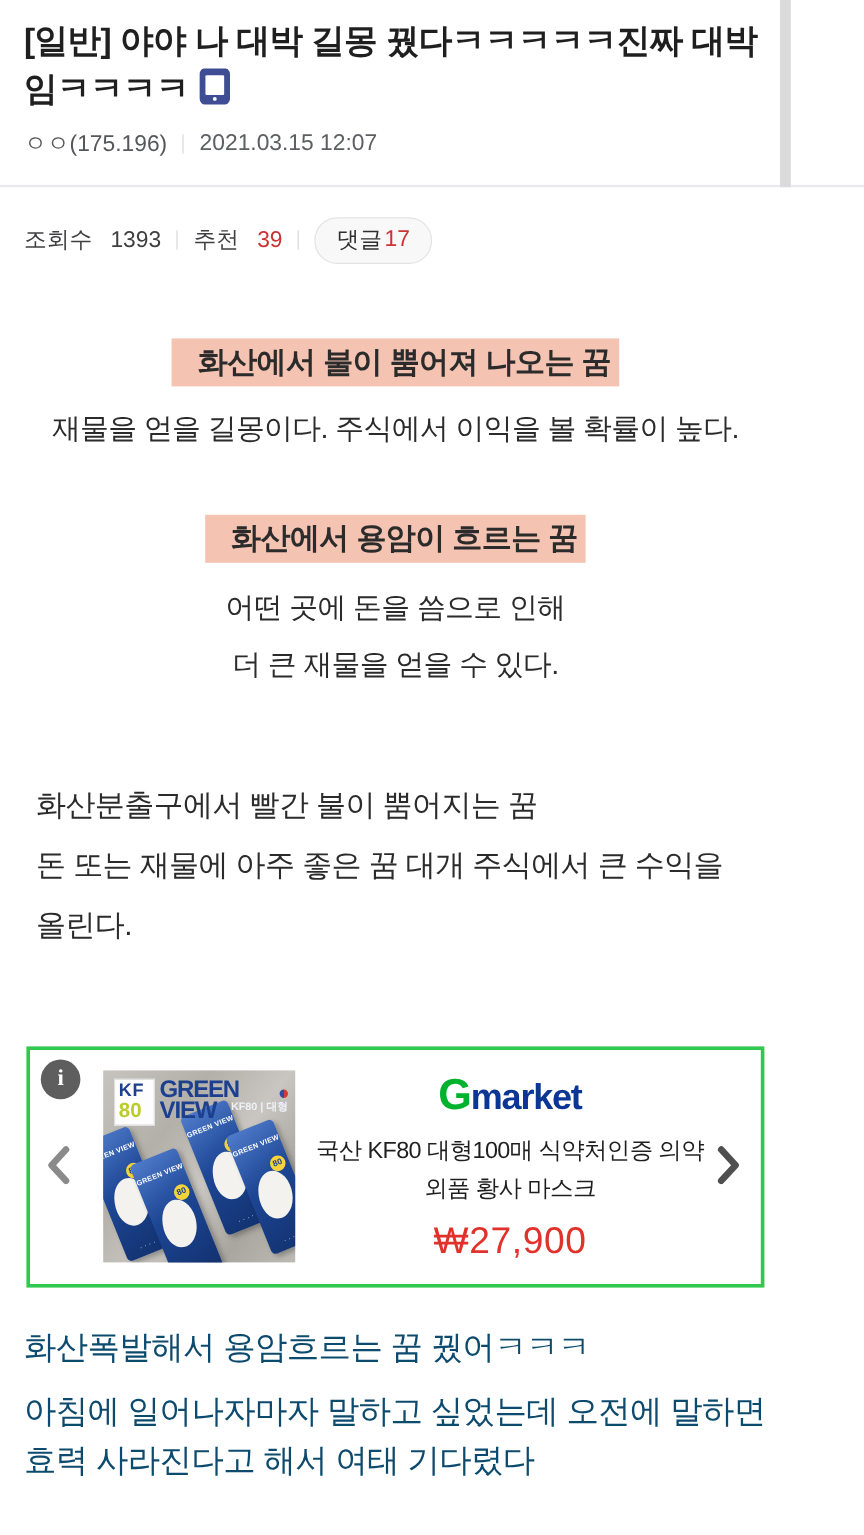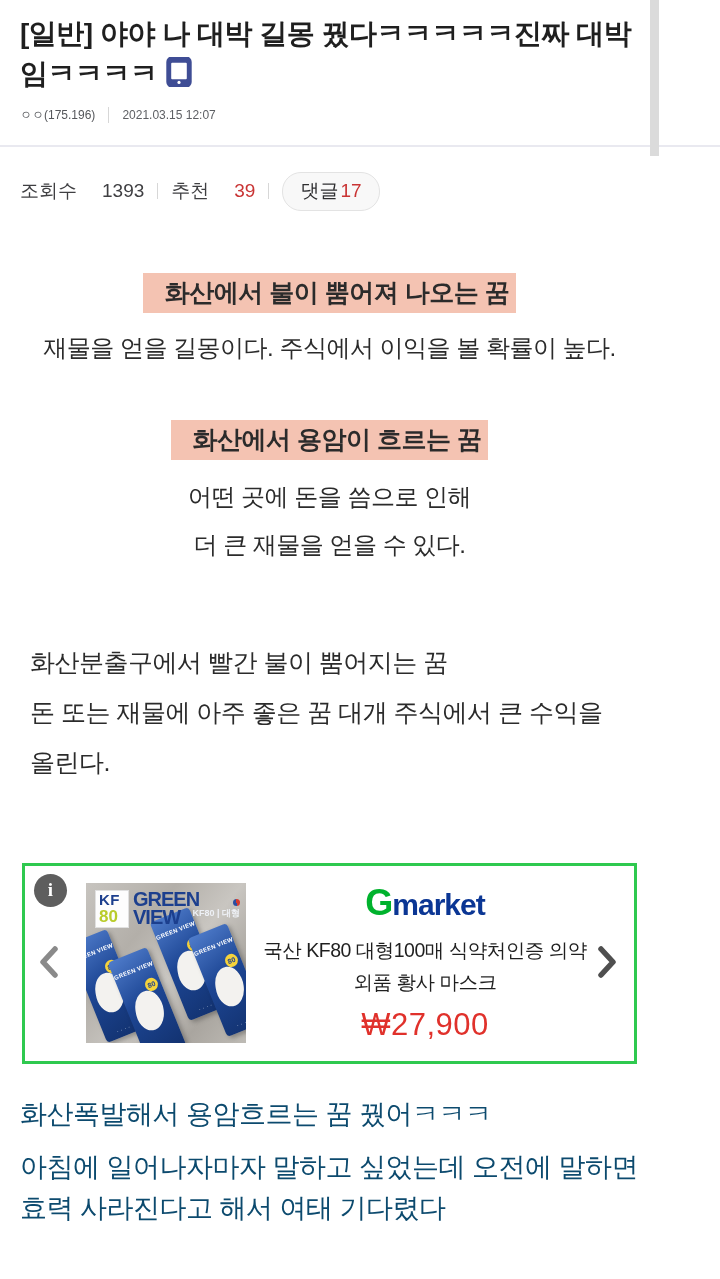--- a/index.html
+++ b/index.html
@@ -4,30 +4,30 @@
 <style>
   * { margin:0; padding:0; box-sizing:border-box; }
   html,body { width:720px; height:1279px; background:#ffffff; overflow:hidden;
     font-family:"Liberation Sans","DejaVu Sans",sans-serif; }
   .page { position:relative; width:659px; height:1279px; background:#fff; }
 
   
   .post-header { padding:14px 14px 0 20px; }
   .post-title { font-size:28px; font-weight:700; color:#1f1f1f; line-height:1.42; letter-spacing:-0.5px; }
   .phone-icon { display:inline-block; vertical-align:-4px; margin-left:8px; }
-  .author-row { margin-top:9px; font-size:12px; color:#5d5f63; display:flex; align-items:center; }
+  .author-row { margin-top:9px; font-size:19px; color:#5d5f63; display:flex; align-items:center; }
   .author-name { color:#55575b; }
   .meta-sep { width:1px; height:16px; background:#d7d7d7; margin:0 13px; display:inline-block; }
   .post-date { color:#5d5f63; }
 
   .divider { margin-top:21px; border-top:2px solid #e9e9f0; width:720px; }
 
   
   .stats-row { margin:25px 0 0 20px; display:flex; align-items:center; font-size:19px; color:#3f3f42; }
-  .stat-num { margin-left:25px; }
+  .stat-num { margin-left:15px; }
   .stat-num.red { color:#c93434; }
   .comment-pill { display:inline-flex; align-items:center; border:1px solid #e3e3e3; background:#f8f8f8;
     border-radius:19px; padding:5px 17px 6px 17px; font-size:19px; color:#2e2e30; cursor:pointer; }
   .comment-pill .red { color:#c93434; margin-left:2px; }
 
   
   .content { color:#2b2b2b; }
   .sec-center { text-align:center; }
   .hl-heading { display:inline-block; font-size:25px; font-weight:700; padding:3px 7px 4px 22px; letter-spacing:-0.5px; }
   .sec1 { margin-top:62px; }

